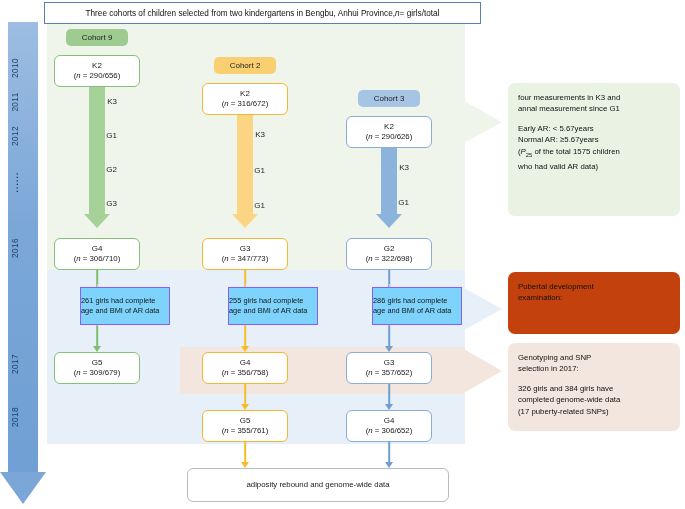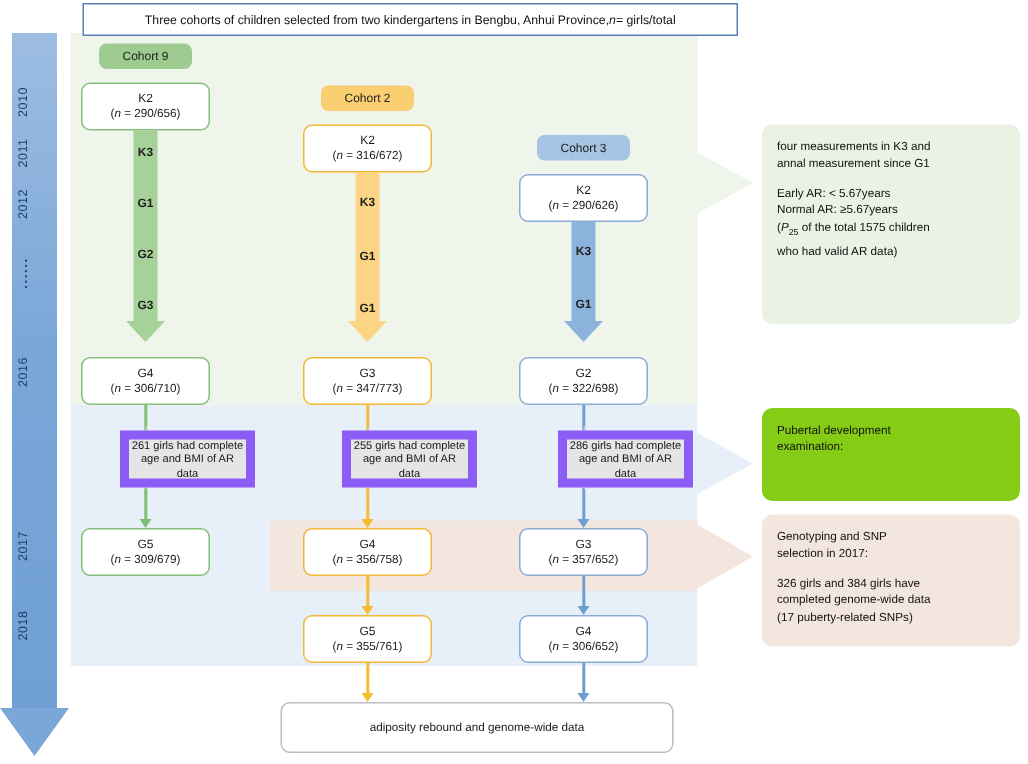--- a/index.html
+++ b/index.html
@@ -24,21 +24,21 @@
   .band-blue-ar{left:462px;top:287px;width:0;height:0;
      border-top:22px solid transparent;border-bottom:22px solid transparent;
      border-left:40px solid #e7eff8;}
   .band-pink{left:180px;top:347px;width:285px;height:47px;background:#f3e6de;}
   .band-pink-ar{left:462px;top:348px;width:0;height:0;
      border-top:23px solid transparent;border-bottom:23px solid transparent;
      border-left:40px solid #f3e6de;}
 
   
   .title-box{
-    left:55px;top:2px;width:437px;height:22px;
+    left:44px;top:2px;width:437px;height:22px;
     border:1px solid #5a7fb5;background:#ffffff;
     display:flex;align-items:center;justify-content:center;
     font-size:8.2px;color:#111;box-sizing:border-box;
   }
   .title-box i{font-style:italic;}
 
   
   .tl-shaft{left:8px;top:22px;width:30px;height:452px;
     background:linear-gradient(180deg,#9dbde2 0%,#7ba7d8 45%,#6f9fd4 100%);}
   .tl-head{left:0px;top:472px;width:0;height:0;
@@ -80,46 +80,46 @@
   
   .tarrow{position:absolute;}
   .tarrow .sh{position:absolute;left:50%;transform:translateX(-50%);}
   .tarrow .hd{position:absolute;left:50%;transform:translateX(-50%);width:0;height:0;}
   .ta-g .sh{background:#a6d199;}
   .ta-g .hd{border-left:13px solid transparent;border-right:13px solid transparent;border-top:14px solid #a6d199;}
   .ta-o .sh{background:#fbd584;}
   .ta-o .hd{border-left:13px solid transparent;border-right:13px solid transparent;border-top:14px solid #fbd584;}
   .ta-b .sh{background:#8cb3db;}
   .ta-b .hd{border-left:13px solid transparent;border-right:13px solid transparent;border-top:14px solid #8cb3db;}
-  .stage-lbl{position:absolute;width:40px;text-align:center;font-size:8px;color:#1f1f1f;font-weight:bold;}
+  .stage-lbl{position:absolute;width:40px;text-align:right;font-size:8px;color:#1f1f1f;}
 
   
   .conn{position:absolute;}
   .conn .ln{position:absolute;left:50%;transform:translateX(-50%);width:1.6px;}
   .conn .ah{position:absolute;left:50%;transform:translateX(-50%);width:0;height:0;
     border-left:4px solid transparent;border-right:4px solid transparent;}
   .cn-g .ln{background:#7fbf72;} .cn-g .ah{border-top:6px solid #7fbf72;}
   .cn-o .ln{background:#f5bd2e;} .cn-o .ah{border-top:6px solid #f5bd2e;}
   .cn-b .ln{background:#6f9fd0;} .cn-b .ah{border-top:6px solid #6f9fd0;}
 
   
   .gbox{
-    position:absolute;background:#e5e5e5;border:6px solid #8b5cf6;
-    display:flex;align-items:center;justify-content:center;text-align:center;
+    position:absolute;background:#7dd3fc;border:1px solid #8b5cf6;
+    display:flex;align-items:center;justify-content:center;text-align:left;
     font-size:7.4px;line-height:9.6px;color:#161616;box-sizing:border-box;
   }
   .gtick{position:absolute;width:1.2px;background:#c9cbcd;}
 
   
   .panel{
     position:absolute;border-radius:7px;box-sizing:border-box;
     padding:9px 10px;font-size:7.8px;line-height:11.4px;color:#111;
   }
   .panel-green{background:#eaf2e4;}
-  .panel-blue{background:#84cc16;}
+  .panel-blue{background:#c2410c;}
   .panel-pink{background:#f3e6de;}
   .panel p{margin:0;}
   .panel .sp{height:8px;}
   .panel i{font-style:italic;}
   sub{font-size:5.8px;}
 </style>
 </head>
 <body>
 
 <div id="stage">

